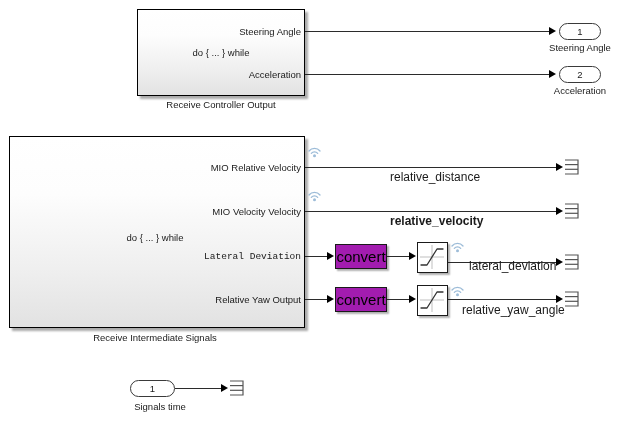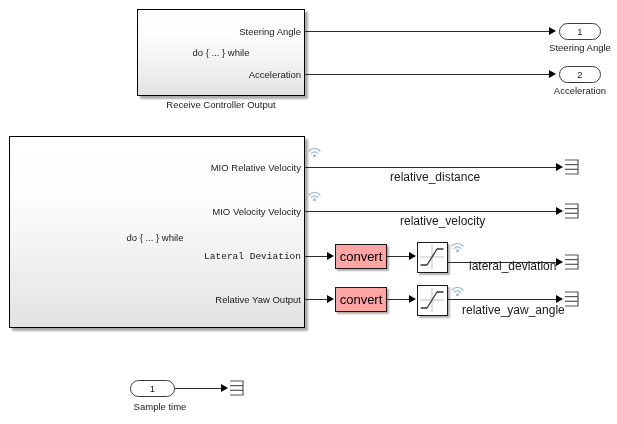--- a/index.html
+++ b/index.html
@@ -107,23 +107,23 @@
     align-items: center;
     justify-content: center;
     line-height: 1;
   }
 
   
   .convert-block {
     position: absolute;
     box-sizing: border-box;
     border: 1.4px solid #1a1a1a;
-    background: #fca5a5;
+    background: #a21caf;
     box-shadow: 2px 2px 1.5px rgba(0,0,0,0.30);
-    font-size: 13px;
+    font-size: 15px;
     color: #000000;
     display: flex;
     align-items: center;
     justify-content: center;
   }
 
   
   .sat-block {
     position: absolute;
     box-sizing: border-box;
@@ -177,20 +177,21 @@
   <div class="sub-mid-label" style="left:155px; top:237px;">do { ... } while</div>
 
   <div class="port-label" style="right:calc(617px - 301px); top:167px;">MIO Relative Velocity</div>
 
   <div class="port-label" style="right:calc(617px - 301px); top:211px;">MIO Velocity Velocity</div>
 
   <div class="port-label" style="right:calc(617px - 301px); top:256px;font-family:Liberation Mono, monospace;">Lateral Deviation</div>
 
   <div class="port-label" style="right:calc(617px - 301px); top:299px;">Relative Yaw Output</div>
 
+  <div class="block-caption" style="left:155px; top:332px;">Receive Intermediate Signals</div>
 
   <div class="wifi-icon" style="left:307px; top:144px;">
     <svg width="15" height="14" viewBox="0 0 15 14">
       <path d="M2.0 7.0 A7.2 7.2 0 0 1 13.0 7.0" fill="none" stroke="#9dbcd8" stroke-width="1.3" stroke-linecap="round"></path>
       <path d="M4.3 9.3 A4.2 4.2 0 0 1 10.7 9.3" fill="none" stroke="#9dbcd8" stroke-width="1.3" stroke-linecap="round"></path>
       <circle cx="7.5" cy="11.8" r="1.5" fill="#9dbcd8"></circle>
     </svg>
   </div>
   <div class="wire" style="left:305px; top:167px; width:252px;"></div>
   <div class="arrow" style="left:556px; top:167px;"></div>
@@ -205,21 +206,21 @@
 
   <div class="wifi-icon" style="left:307px; top:188px;">
     <svg width="15" height="14" viewBox="0 0 15 14">
       <path d="M2.0 7.0 A7.2 7.2 0 0 1 13.0 7.0" fill="none" stroke="#9dbcd8" stroke-width="1.3" stroke-linecap="round"></path>
       <path d="M4.3 9.3 A4.2 4.2 0 0 1 10.7 9.3" fill="none" stroke="#9dbcd8" stroke-width="1.3" stroke-linecap="round"></path>
       <circle cx="7.5" cy="11.8" r="1.5" fill="#9dbcd8"></circle>
     </svg>
   </div>
   <div class="wire" style="left:305px; top:211px; width:252px;"></div>
   <div class="arrow" style="left:556px; top:211px;"></div>
-  <div class="sig-label" style="left:400px; top:214px;">relative_velocity</div>
+  <div class="sig-label" style="left:390px; top:214px;font-weight:bold;">relative_velocity</div>
   <div class="terminator" style="left:564px; top:203px;">
     <svg width="16" height="16" viewBox="0 0 16 16">
       <path d="M1 1 H14 V15 H1" fill="none" stroke="#555555" stroke-width="1.2"></path>
       <line x1="1" y1="5.6" x2="14" y2="5.6" stroke="#555555" stroke-width="1.2"></line>
       <line x1="1" y1="10.3" x2="14" y2="10.3" stroke="#555555" stroke-width="1.2"></line>
     </svg>
   </div>
 
   <div class="wire" style="left:305px; top:256px; width:23px;"></div>
   <div class="arrow" style="left:327px; top:256px;"></div>
@@ -290,15 +291,15 @@
   <div class="inport" style="left:130px; top:380px; width:45px; height:17px;">1</div>
   <div class="wire" style="left:175px; top:388px; width:47px;"></div>
   <div class="arrow" style="left:221px; top:388px;"></div>
   <div class="terminator" style="left:229px; top:380px;">
     <svg width="16" height="16" viewBox="0 0 16 16">
       <path d="M1 1 H14 V15 H1" fill="none" stroke="#555555" stroke-width="1.2"></path>
       <line x1="1" y1="5.6" x2="14" y2="5.6" stroke="#555555" stroke-width="1.2"></line>
       <line x1="1" y1="10.3" x2="14" y2="10.3" stroke="#555555" stroke-width="1.2"></line>
     </svg>
   </div>
-  <div class="block-caption" style="left:160px; top:401px;">Sample time</div>
+  <div class="block-caption" style="left:160px; top:401px;">Signals time</div>
 
 </div>
 
 </body></html>

